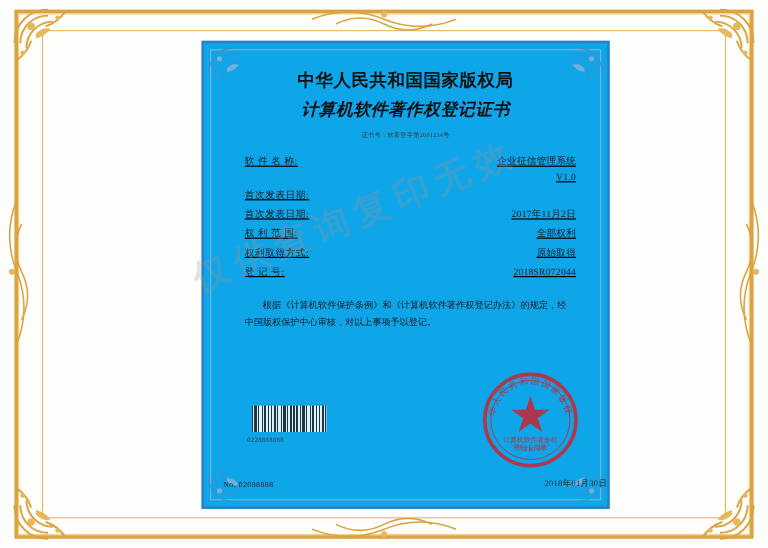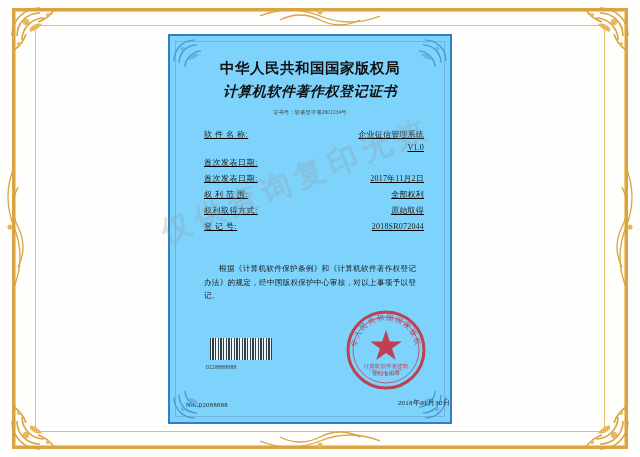--- a/index.html
+++ b/index.html
@@ -59,23 +59,23 @@
   .edge-orn.top { left: 50%; top: 4px; transform: translateX(-50%); }
   .edge-orn.bottom { left: 50%; bottom: 4px; transform: translateX(-50%) scaleY(-1); }
   .edge-orn.left { left: 2px; top: 50%; transform: translateY(-50%); }
   .edge-orn.right { right: 2px; top: 50%; transform: translateY(-50%) scaleX(-1); }
 
   
   .cert {
     position: absolute;
     left: 168px;
     top: 34px;
-    width: 284px;
+    width: 340px;
     height: 390px;
-    background: #7dd3fc;
+    background: #0ea5e9;
     border: 2px solid #2f7fc4;
     box-sizing: border-box;
   }
   .cert::before {
     content: "";
     position: absolute;
     left: 5px; top: 5px; right: 5px; bottom: 5px;
     border: 1px solid #74b2dd;
     pointer-events: none;
   }
@@ -146,21 +146,21 @@
     flex: 1 1 auto;
     letter-spacing: 0.2px;
     text-align: right;
   }
   .field-value .sub {
     display: block;
     margin-top: 2px;
   }
 
   .para {
-    margin-top: 30px;
+    margin-top: 16px;
     padding: 0 8px;
     font-size: 7.6px;
     line-height: 1.75;
     color: #1a1a1a;
     text-align: justify;
     text-indent: 15px;
   }
 
   .barcode {
     position: absolute;

